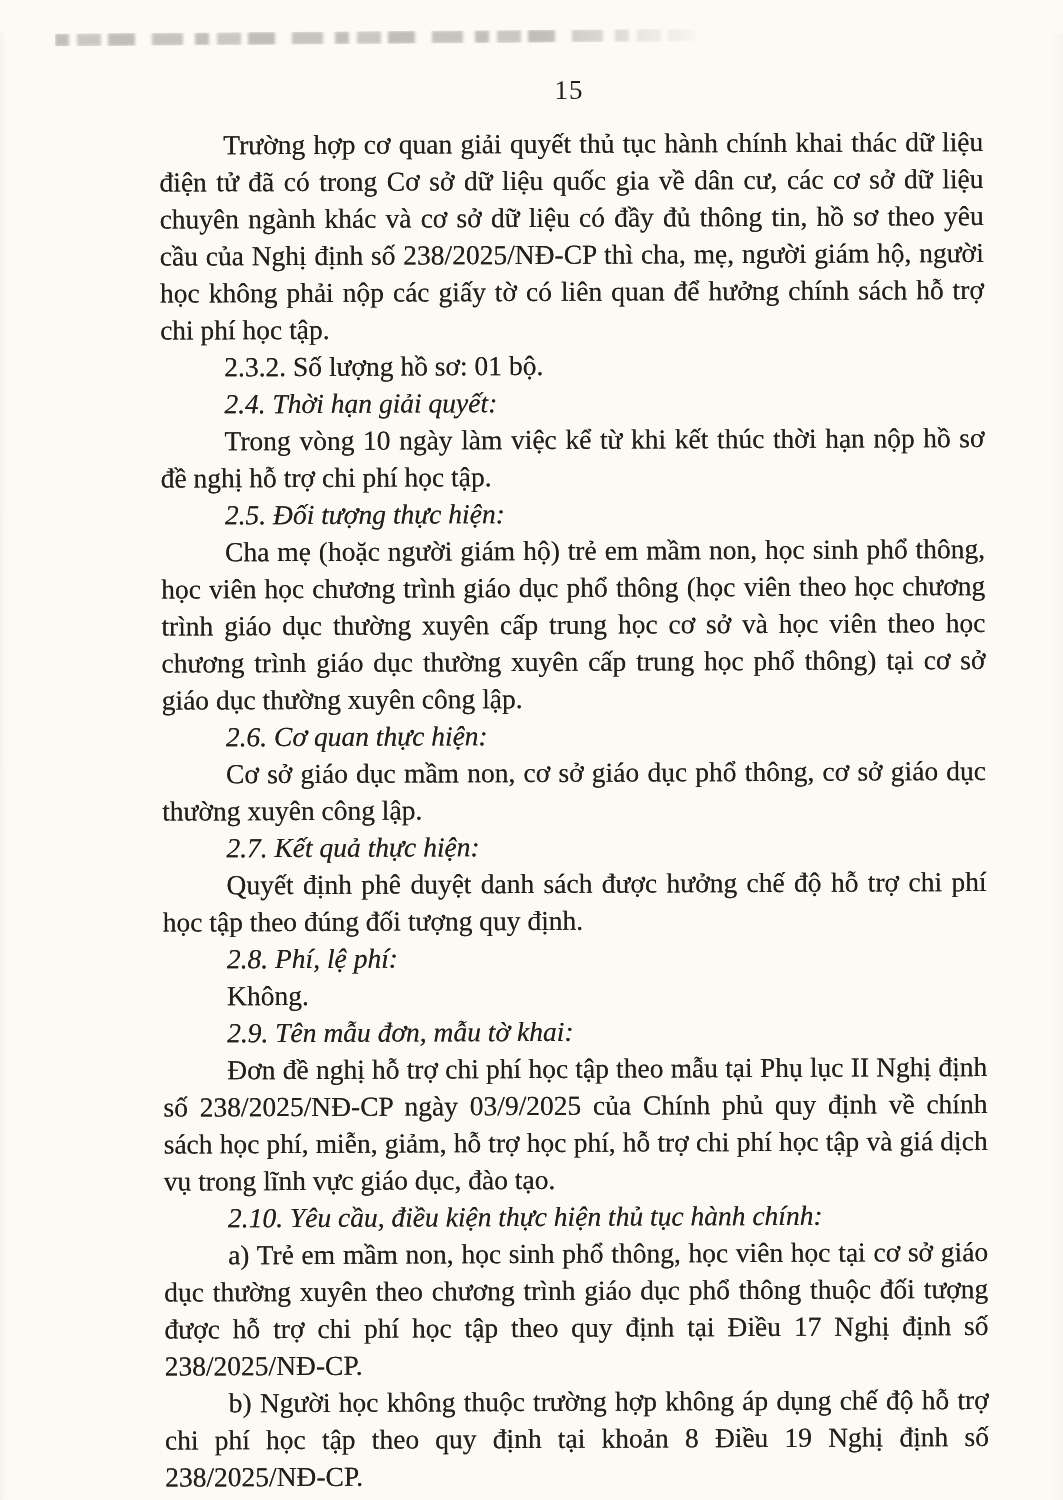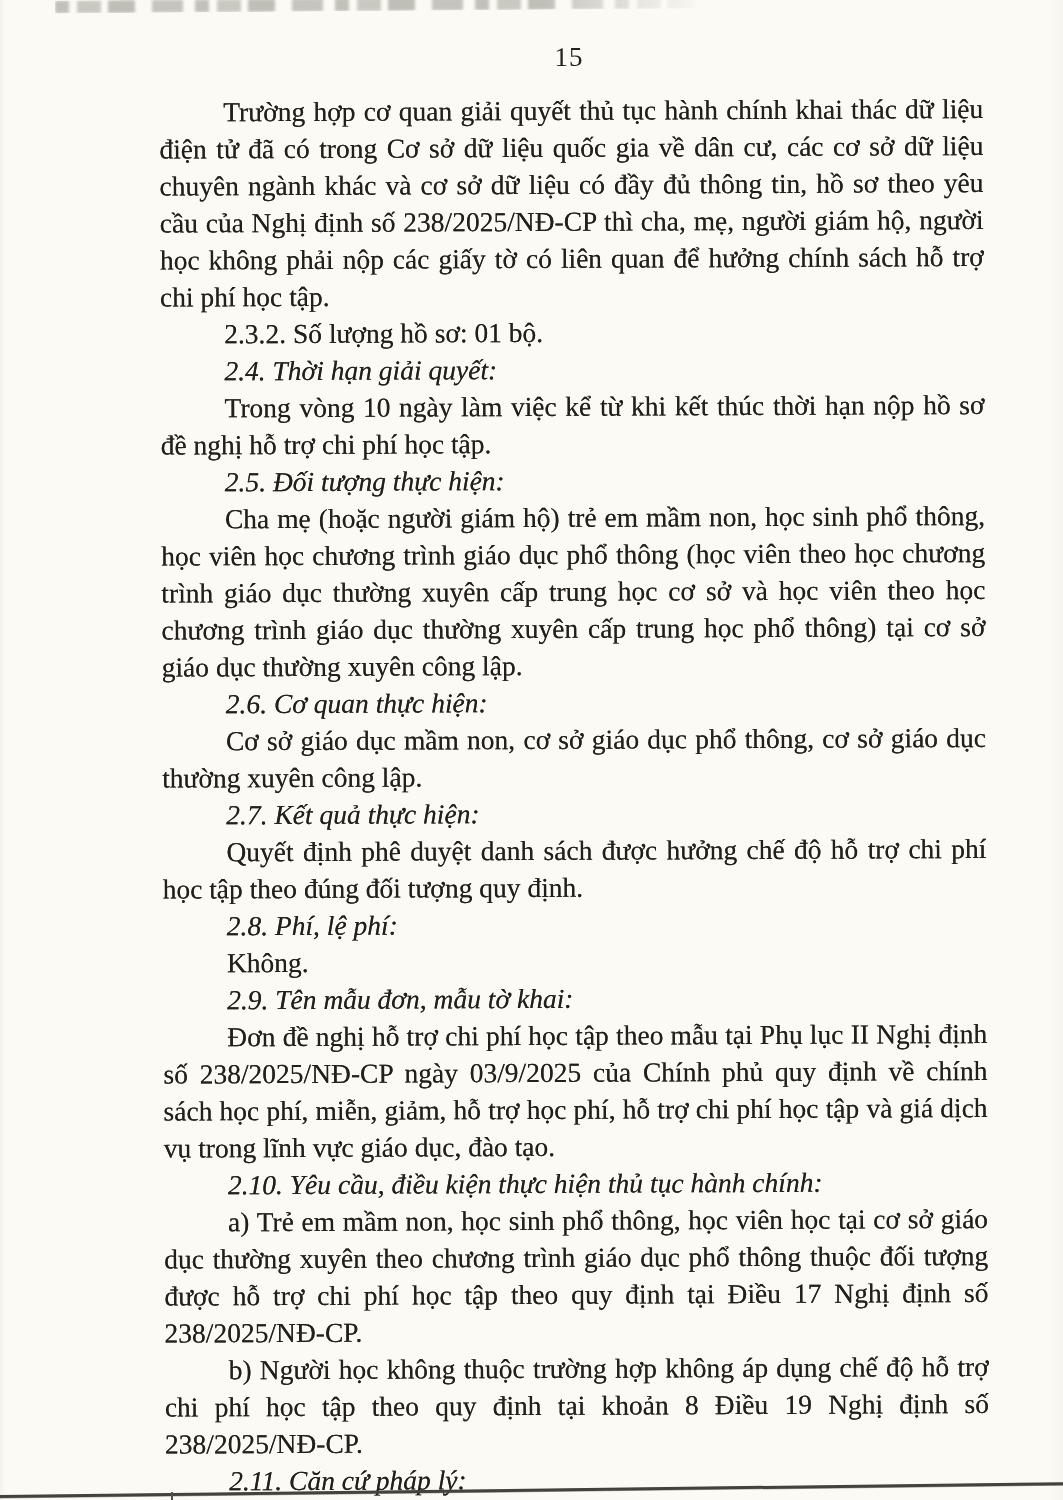--- a/index.html
+++ b/index.html
@@ -6,20 +6,21 @@
   body {
     width: 1063px; height: 1500px;
     background: #fbfaf4;
     overflow: hidden;
     position: relative;
     font-family: "Liberation Serif", "DejaVu Serif", serif;
   }
   .scan-page {
     position: absolute; inset: 0;
     background: linear-gradient(90deg, #f3f2ec 0px, #fbfaf4 6px, #fbfaf4 1050px, #f6f5ef 1063px);
+    margin-top: 33px;
   }
   
   .top-smudge {
     position: absolute; top: -2px; left: 55px; width: 650px; height: 13px;
     transform: rotate(-0.45deg);
     filter: blur(1.6px);
     opacity: 0.5;
     background: repeating-linear-gradient(90deg,
       #8a8a80 0px 14px, rgba(0,0,0,0) 14px 22px,
       #9a9a90 22px 46px, rgba(0,0,0,0) 46px 53px,

